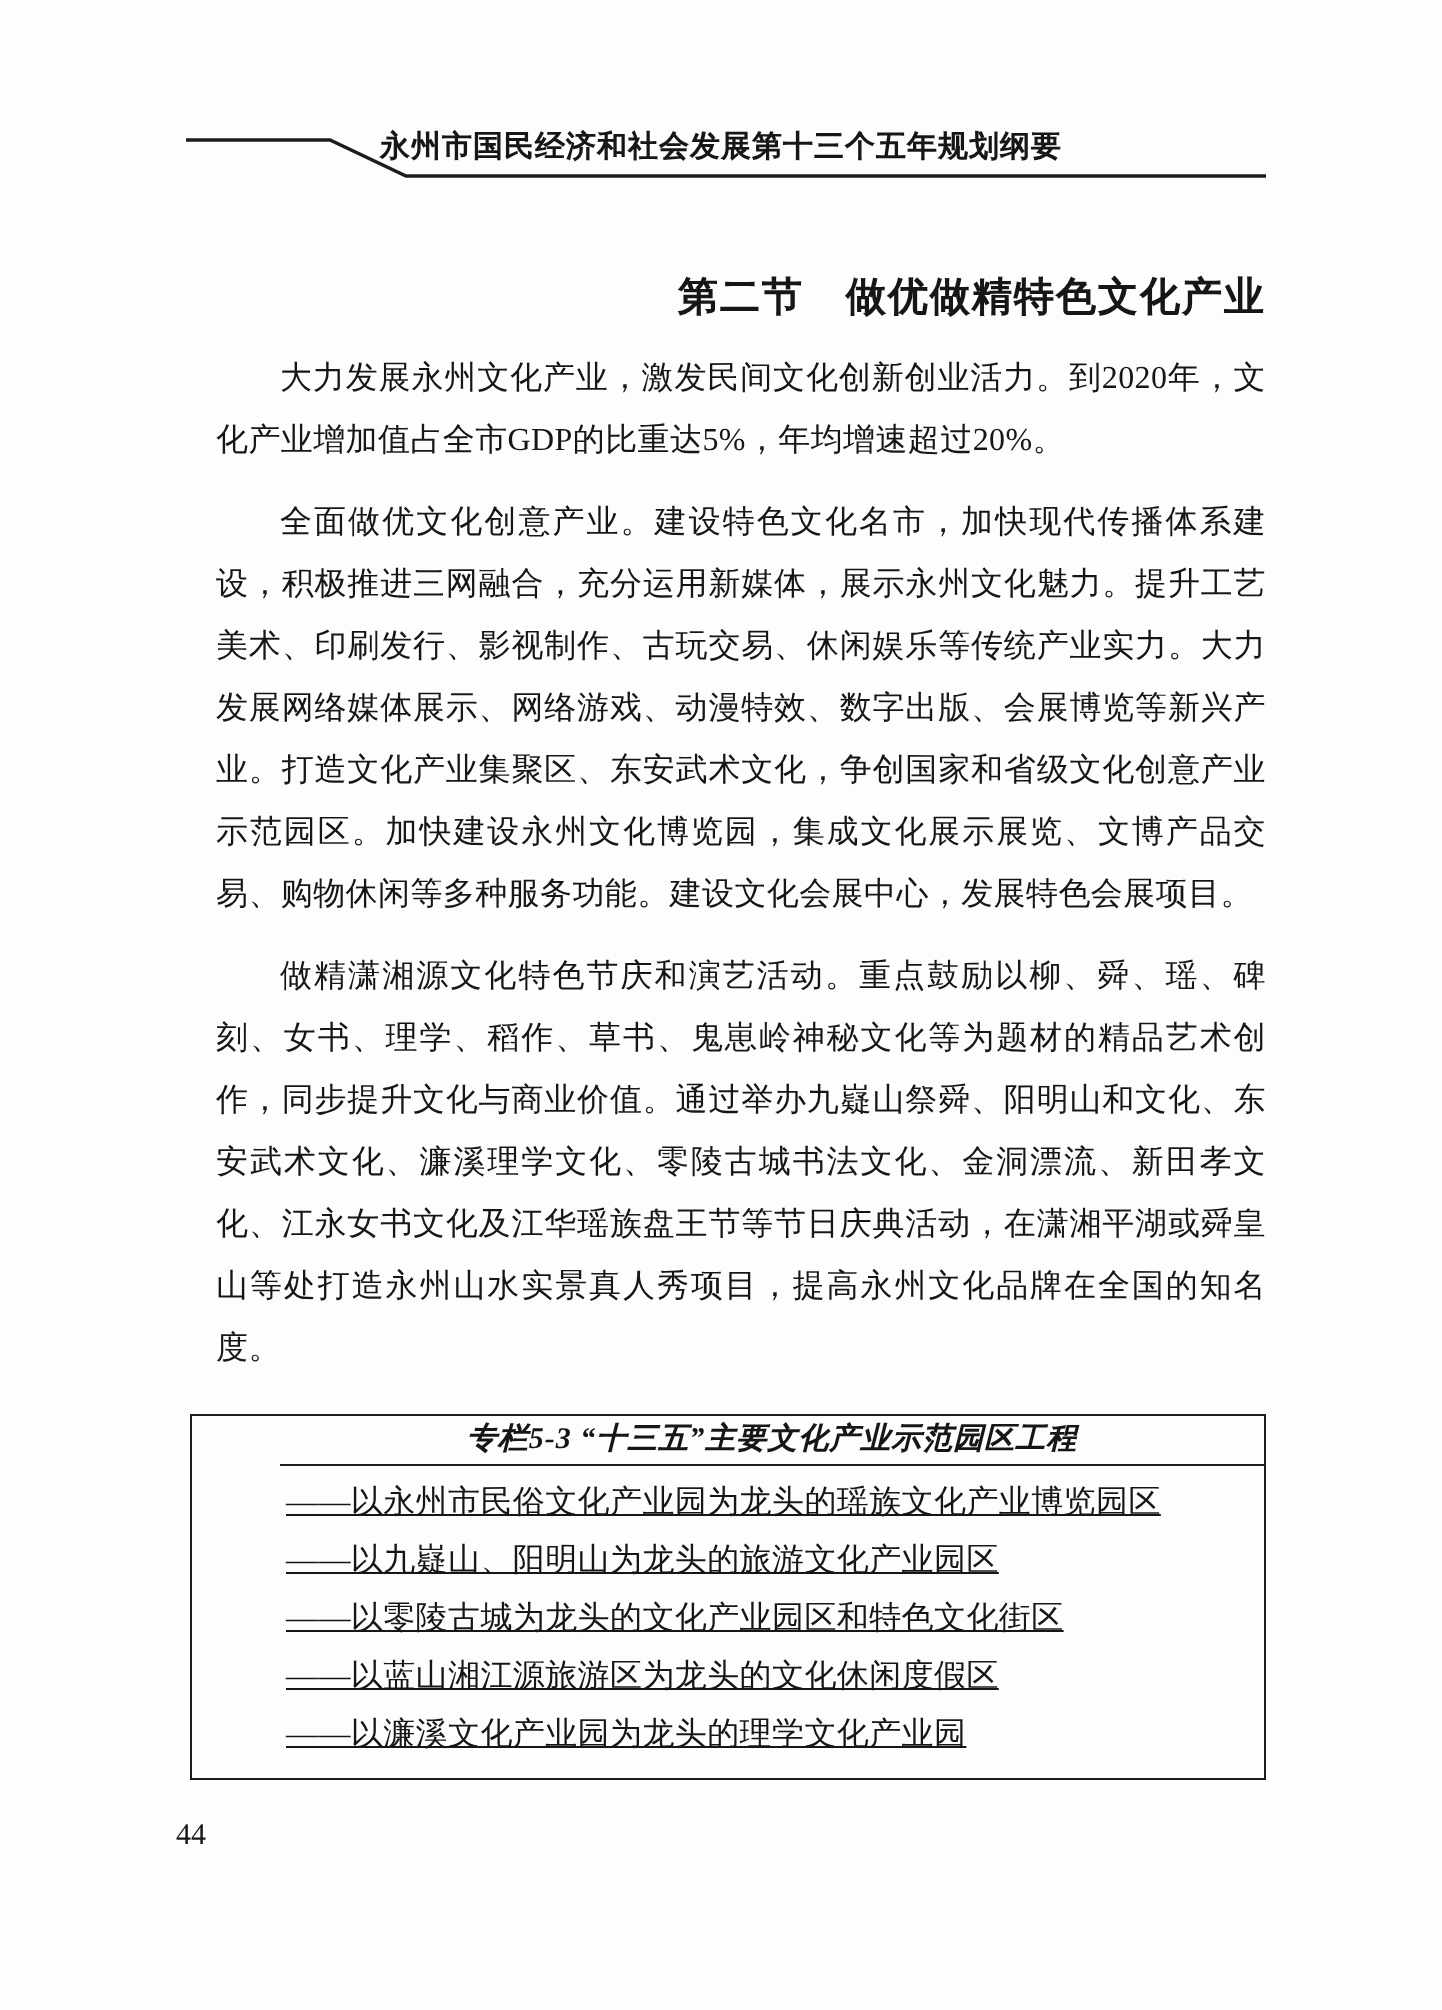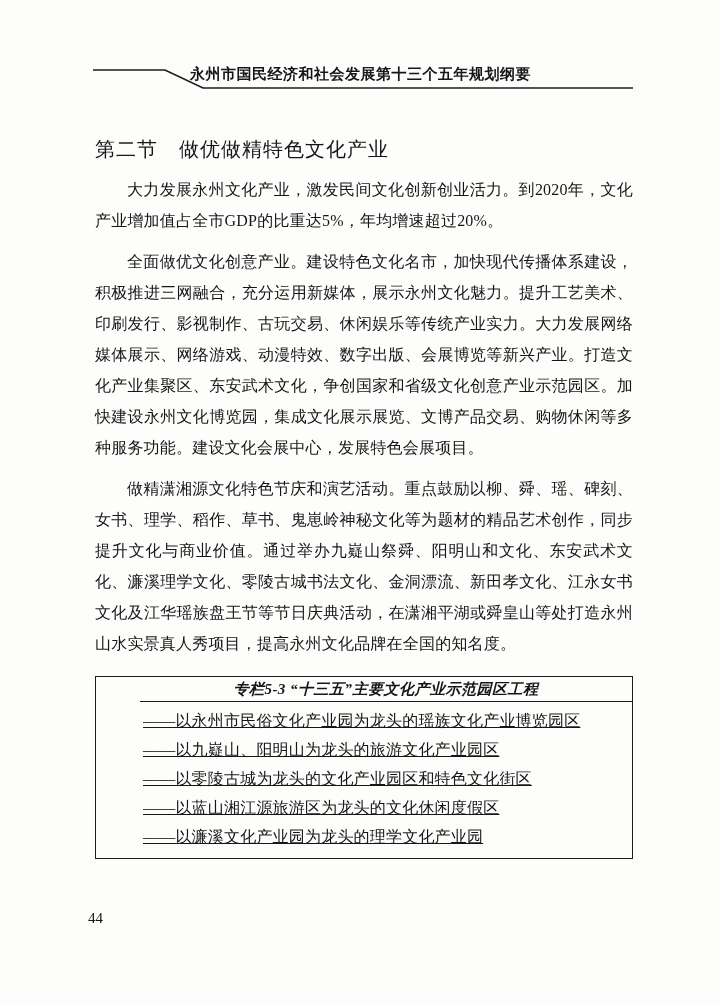--- a/index.html
+++ b/index.html
@@ -19,27 +19,27 @@
     text-align:center;
     font-weight:bold;font-size:15px;line-height:22px;
     letter-spacing:.5px;
   }
   
   .content{
     position:absolute;left:95px;top:136px;width:538px;
   }
   .section-title{
     margin:0 0 12px 0;
-    text-align:left;
+    text-align:right;
     font-family:"Liberation Sans","DejaVu Sans",sans-serif;
-    font-weight:normal;font-size:20px;line-height:26px;
+    font-weight:bold;font-size:20px;line-height:26px;
     letter-spacing:1px;
   }
   .content p{
-    margin:0 0 10px 0;
+    margin:0 0 10px 13px;
     font-size:16px;line-height:31px;
     text-align:justify;text-justify:inter-ideograph;
     text-indent:2em;
     letter-spacing:.2px;
   }
   
   .panel{
     margin-top:17px;
     border:1.6px solid #1c1c1c;
     padding-left:44px;

